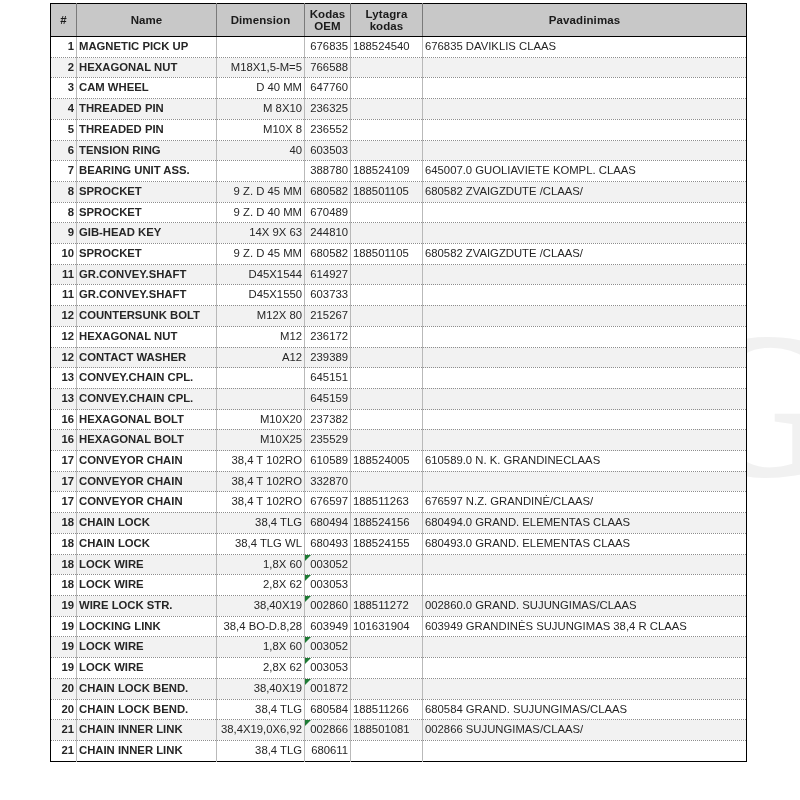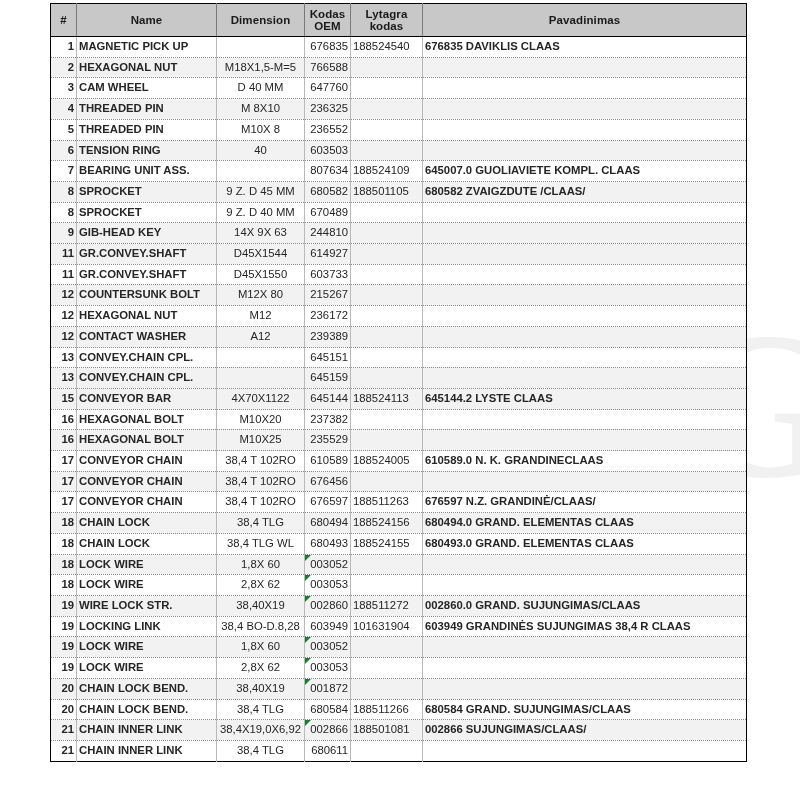--- a/index.html
+++ b/index.html
@@ -119,40 +119,40 @@
     height: 19.7px;
     line-height: 19.7px;
     padding: 0 2px;
     border-bottom: 1px dotted #8d8d8d;
     border-right: 1px solid #b9b9b9;
     white-space: nowrap;
     overflow: hidden;
     background-clip: padding-box;
     position: relative;
   }
-  table.parts tbody td:last-child { border-right: none; font-weight: bold; }
+  table.parts tbody td:last-child { border-right: none; }
 
   table.parts tbody tr.shade td { background-color: #f2f2f2; }
   table.parts tbody tr.plain td { background-color: #ffffff; }
 
   
   td.num {
     text-align: right;
     padding-right: 3px;
     border-right: 1px solid #5b5b5b;
     font-weight: bold;
   }
   td.name {
     text-align: left;
     padding-left: 3px;
     font-weight: bold;
     border-right: 1px solid #9a9a9a;
   }
   td.dim {
-    text-align: center;
+    text-align: right;
     padding-left: 4px;
     border-right: 1.1px solid #4a4a4a;
   }
   td.oem {
     text-align: right;
     padding-right: 3px;
     border-right: 1px solid #8c8c8c;
   }
   td.lyt {
     text-align: left;
@@ -268,21 +268,21 @@
             <td class="name">TENSION RING</td>
             <td class="dim">40</td>
             <td class="oem">603503</td>
             <td class="lyt"></td>
             <td class="pav"></td>
           </tr>
           <tr class="plain">
             <td class="num">7</td>
             <td class="name">BEARING UNIT ASS.</td>
             <td class="dim"></td>
-            <td class="oem">807634</td>
+            <td class="oem">388780</td>
             <td class="lyt">188524109</td>
             <td class="pav">645007.0 GUOLIAVIETE KOMPL. CLAAS</td>
           </tr>
           <tr class="shade">
             <td class="num">8</td>
             <td class="name">SPROCKET</td>
             <td class="dim">9 Z. D 45 MM</td>
             <td class="oem">680582</td>
             <td class="lyt">188501105</td>
             <td class="pav">680582 ZVAIGZDUTE /CLAAS/</td>
@@ -296,20 +296,28 @@
             <td class="pav"></td>
           </tr>
           <tr class="shade">
             <td class="num">9</td>
             <td class="name">GIB-HEAD KEY</td>
             <td class="dim">14X 9X 63</td>
             <td class="oem">244810</td>
             <td class="lyt"></td>
             <td class="pav"></td>
           </tr>
+          <tr class="plain">
+            <td class="num">10</td>
+            <td class="name">SPROCKET</td>
+            <td class="dim">9 Z. D 45 MM</td>
+            <td class="oem">680582</td>
+            <td class="lyt">188501105</td>
+            <td class="pav">680582 ZVAIGZDUTE /CLAAS/</td>
+          </tr>
           <tr class="shade">
             <td class="num">11</td>
             <td class="name">GR.CONVEY.SHAFT</td>
             <td class="dim">D45X1544</td>
             <td class="oem">614927</td>
             <td class="lyt"></td>
             <td class="pav"></td>
           </tr>
           <tr class="plain">
             <td class="num">11</td>
@@ -351,28 +359,20 @@
             <td class="lyt"></td>
             <td class="pav"></td>
           </tr>
           <tr class="shade">
             <td class="num">13</td>
             <td class="name">CONVEY.CHAIN CPL.</td>
             <td class="dim"></td>
             <td class="oem">645159</td>
             <td class="lyt"></td>
             <td class="pav"></td>
-          </tr>
-          <tr class="shade">
-            <td class="num">15</td>
-            <td class="name">CONVEYOR BAR</td>
-            <td class="dim">4X70X1122</td>
-            <td class="oem">645144</td>
-            <td class="lyt">188524113</td>
-            <td class="pav">645144.2 LYSTE CLAAS</td>
           </tr>
           <tr class="plain">
             <td class="num">16</td>
             <td class="name">HEXAGONAL BOLT</td>
             <td class="dim">M10X20</td>
             <td class="oem">237382</td>
             <td class="lyt"></td>
             <td class="pav"></td>
           </tr>
           <tr class="shade">
@@ -388,21 +388,21 @@
             <td class="name">CONVEYOR CHAIN</td>
             <td class="dim">38,4  T 102RO</td>
             <td class="oem">610589</td>
             <td class="lyt">188524005</td>
             <td class="pav">610589.0 N. K. GRANDINECLAAS</td>
           </tr>
           <tr class="shade">
             <td class="num">17</td>
             <td class="name">CONVEYOR CHAIN</td>
             <td class="dim">38,4  T 102RO</td>
-            <td class="oem">676456</td>
+            <td class="oem">332870</td>
             <td class="lyt"></td>
             <td class="pav"></td>
           </tr>
           <tr class="plain">
             <td class="num">17</td>
             <td class="name">CONVEYOR CHAIN</td>
             <td class="dim">38,4  T 102RO</td>
             <td class="oem">676597</td>
             <td class="lyt">188511263</td>
             <td class="pav">676597 N.Z. GRANDINĖ/CLAAS/</td>

